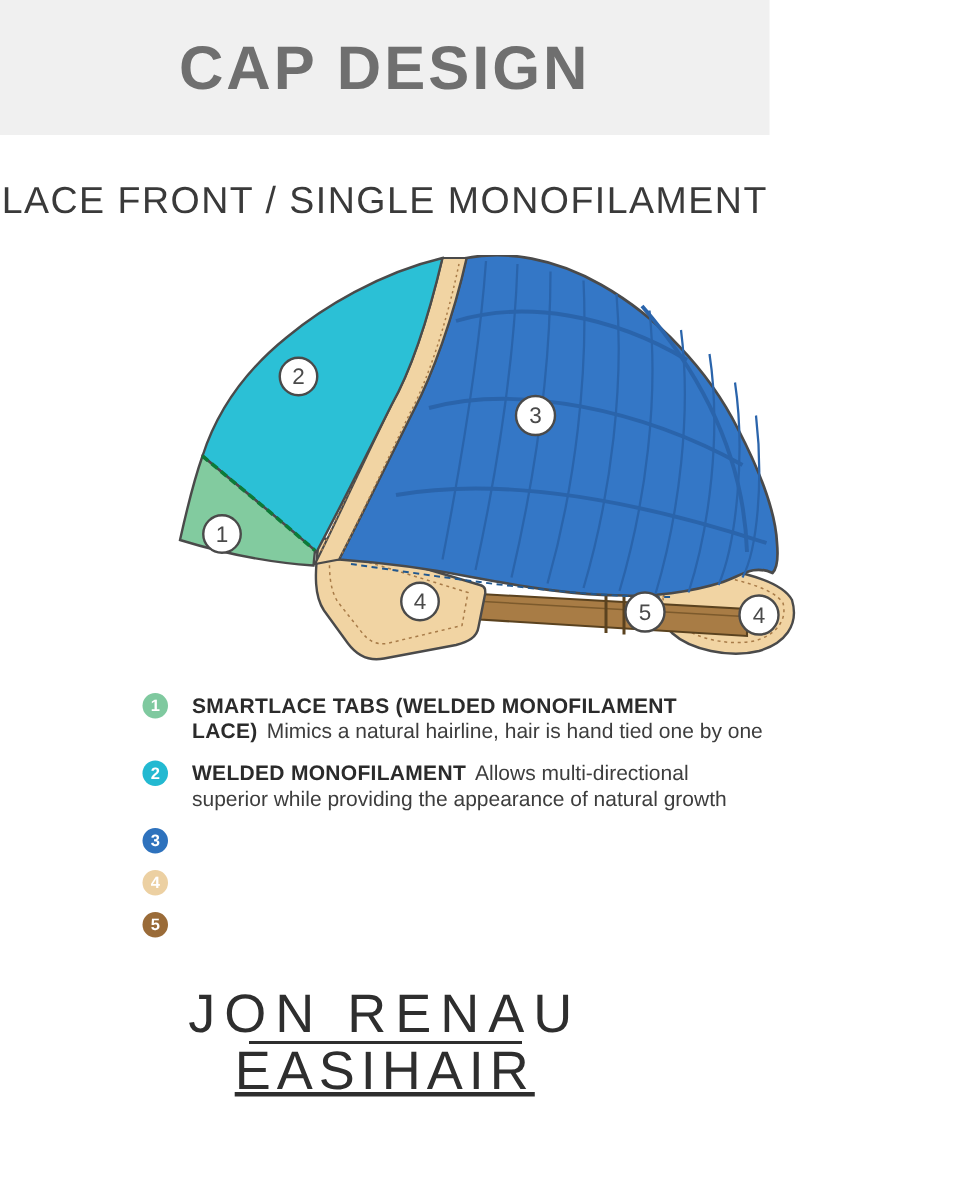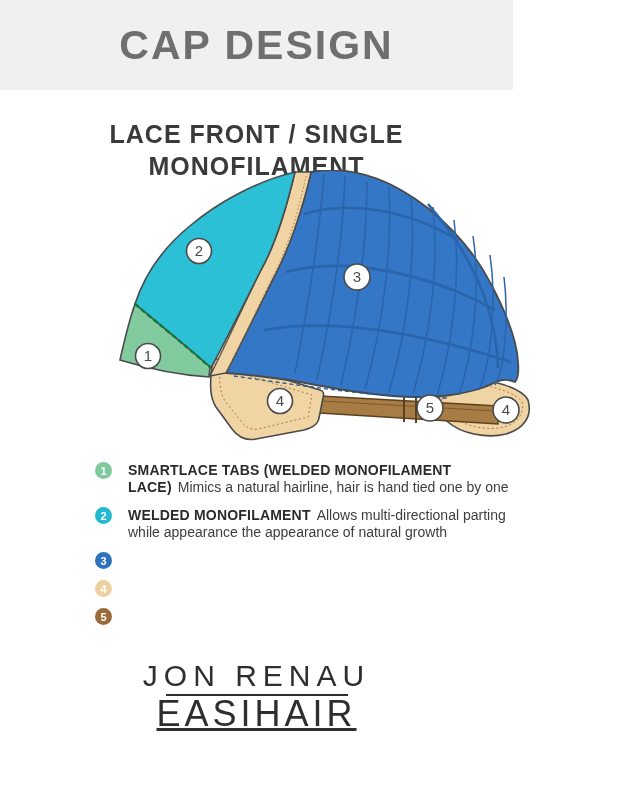--- a/index.html
+++ b/index.html
@@ -2,36 +2,36 @@
 <html style="--band_bg: #f0f0f0; --title: #6f6f6f; --mint: #82cb9f; --cyan: #2bc0d6; --blue: #3477c6; --weft: #2a64ab; --tan: #f1d4a3; --stitch: #a87b48; --strap: #a87c45; --strapline: #5a421f; --outline: #4a4a4a; --green_stitch: #0d7a38;"><head>
 <meta charset="utf-8">
 <style>
   html,body{margin:0;padding:0;}
   body{width:640px;height:800px;background:#ffffff;font-family:"Liberation Sans",sans-serif;overflow:hidden;}
   .page{width:513px;height:800px;position:relative;border-radius:29px;}
 
   .band{height:90px;background:var(--band_bg);display:flex;align-items:center;justify-content:center;}
   .band h1{margin:0;font-size:41px;font-weight:bold;letter-spacing:2px;color:var(--title);}
 
-  .subtitle{margin:28px 0 0 0;text-align:center;font-size:25px;font-weight:bold;
+  .subtitle{margin:28px 0 0 0;text-align:center;font-size:25px;font-weight:normal;
             letter-spacing:1px;color:#3a3a3a;height:32px;line-height:32px;}
 
   .diagram{position:relative;margin-top:20px;height:276px;}
   .diagram svg{position:absolute;left:98px;top:0;}
 
   .legend{list-style:none;margin:16px 0 0 0;padding:0 0 0 95px;}
   .legend li{display:flex;align-items:flex-start;margin-bottom:11px;}
   .dot{flex:0 0 auto;width:17px;height:17px;border-radius:50%;color:#ffffff;
        font-size:11px;font-weight:bold;display:flex;align-items:center;justify-content:center;margin-top:0px;}
   .txt{margin:0 0 0 16px;width:438px;font-size:14px;line-height:17px;color:#3d3d3d;}
   .txt b{color:#2b2b2b;letter-spacing:0.2px;}
   .txt .desc{margin-left:6px;}
 
   .logo{margin-top:36px;text-align:center;color:#2e2e2e;}
-  .logo .l1{font-size:30px;letter-spacing:6px;line-height:30px;}
+  .logo .l1{font-size:36px;letter-spacing:6px;line-height:30px;}
   .logo .rule{width:182px;border-top:2px solid #2e2e2e;margin:3px auto 3px auto;}
   .logo .l2{font-size:36px;letter-spacing:4px;line-height:30px;text-decoration:underline;}
 
   .co{fill:#ffffff;stroke:var(--outline);stroke-width:1.6;}
   .cn{fill:var(--outline);font-size:15px;text-anchor:middle;}
 </style>
 </head>
 <body>
 
 <div class="page">
@@ -128,21 +128,21 @@
     <li>
       <span class="dot" style="background-color: rgb(127, 201, 159);">
           <span>1</span>
         </span>
       <p class="txt"><b>SMARTLACE TABS (WELDED MONOFILAMENT LACE)</b><span class="desc">Mimics a natural hairline, hair is hand tied one by one</span></p>
     </li>
     <li>
       <span class="dot" style="background-color: rgb(35, 185, 209);">
           <span>2</span>
         </span>
-      <p class="txt"><b>WELDED MONOFILAMENT</b><span class="desc">Allows multi-directional parting while appearance the appearance of natural growth</span></p>
+      <p class="txt"><b>WELDED MONOFILAMENT</b><span class="desc">Allows multi-directional superior while providing the appearance of natural growth</span></p>
     </li>
     <li>
       <span class="dot" style="background-color: rgb(46, 114, 189);">
           <span>3</span>
         </span>
     </li>
     <li>
       <span class="dot" style="background-color: rgb(236, 208, 162);">
           <span>4</span>
         </span>

